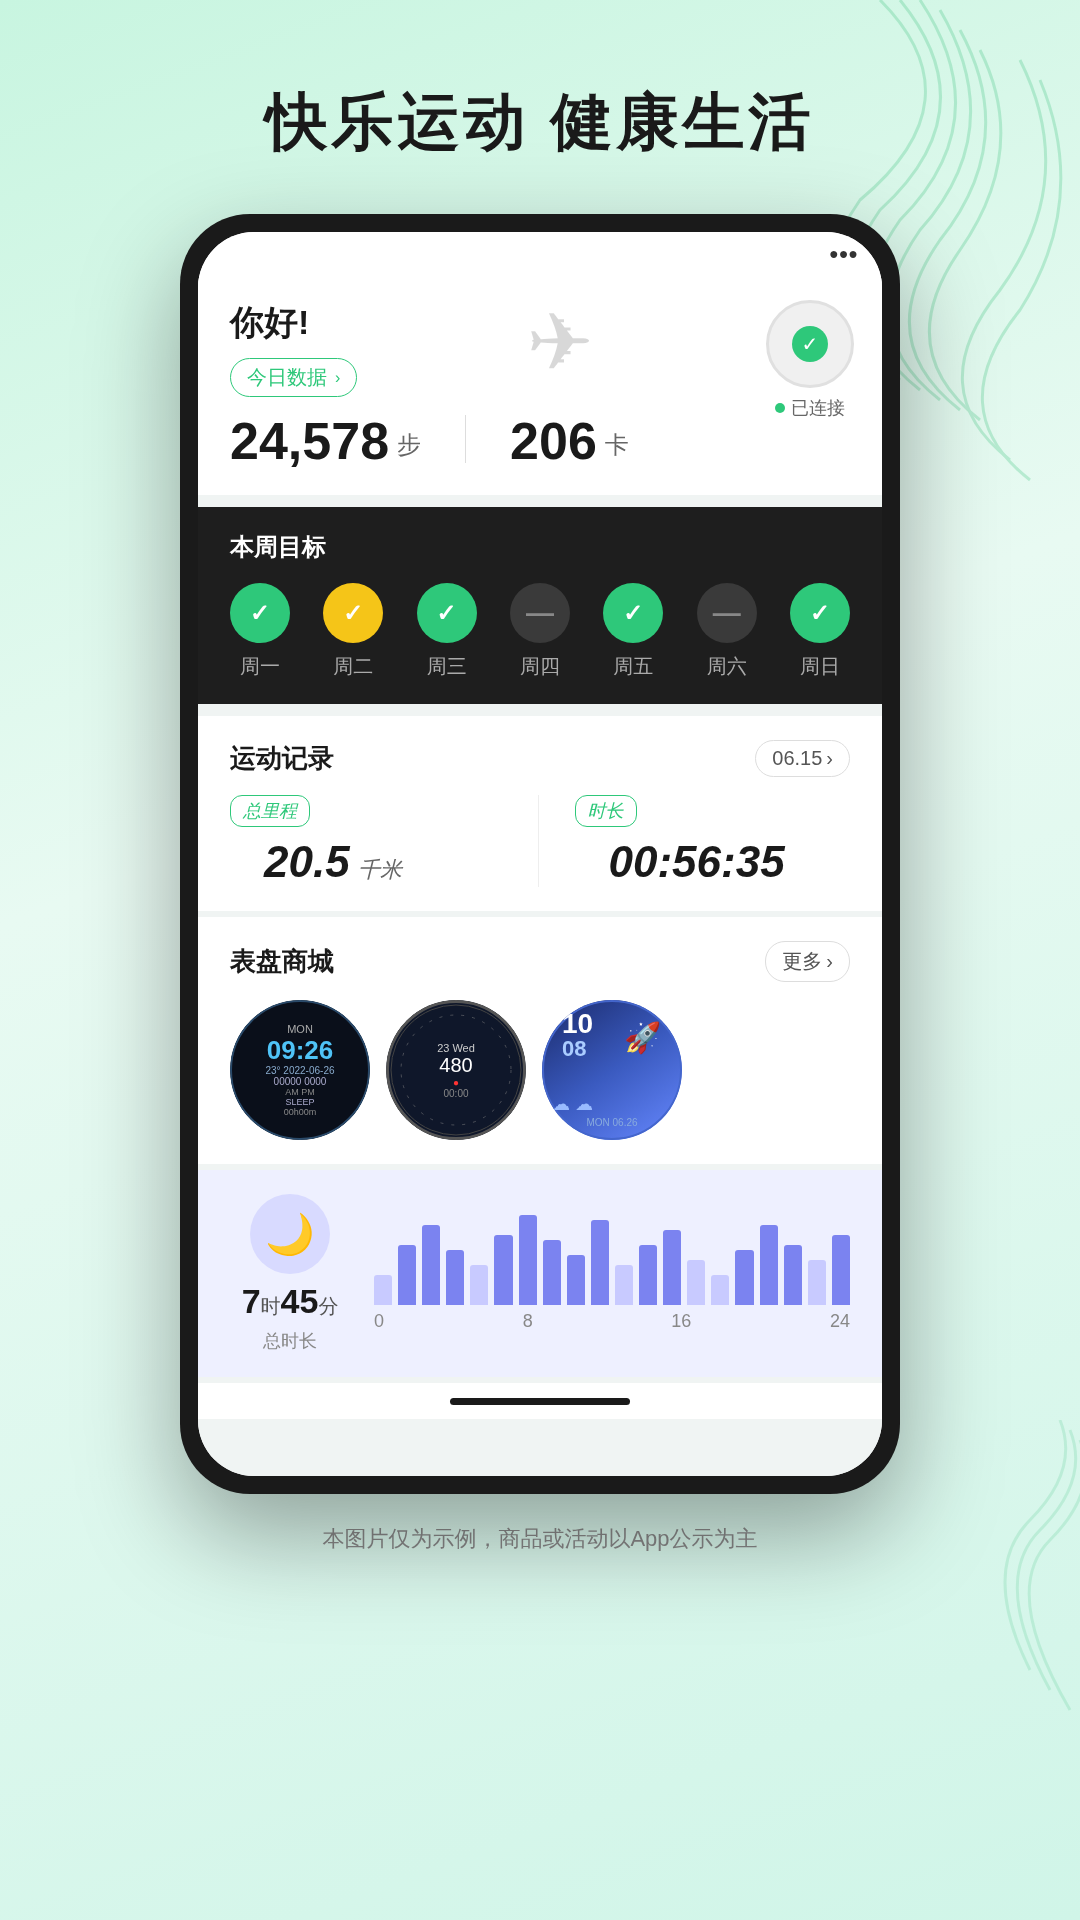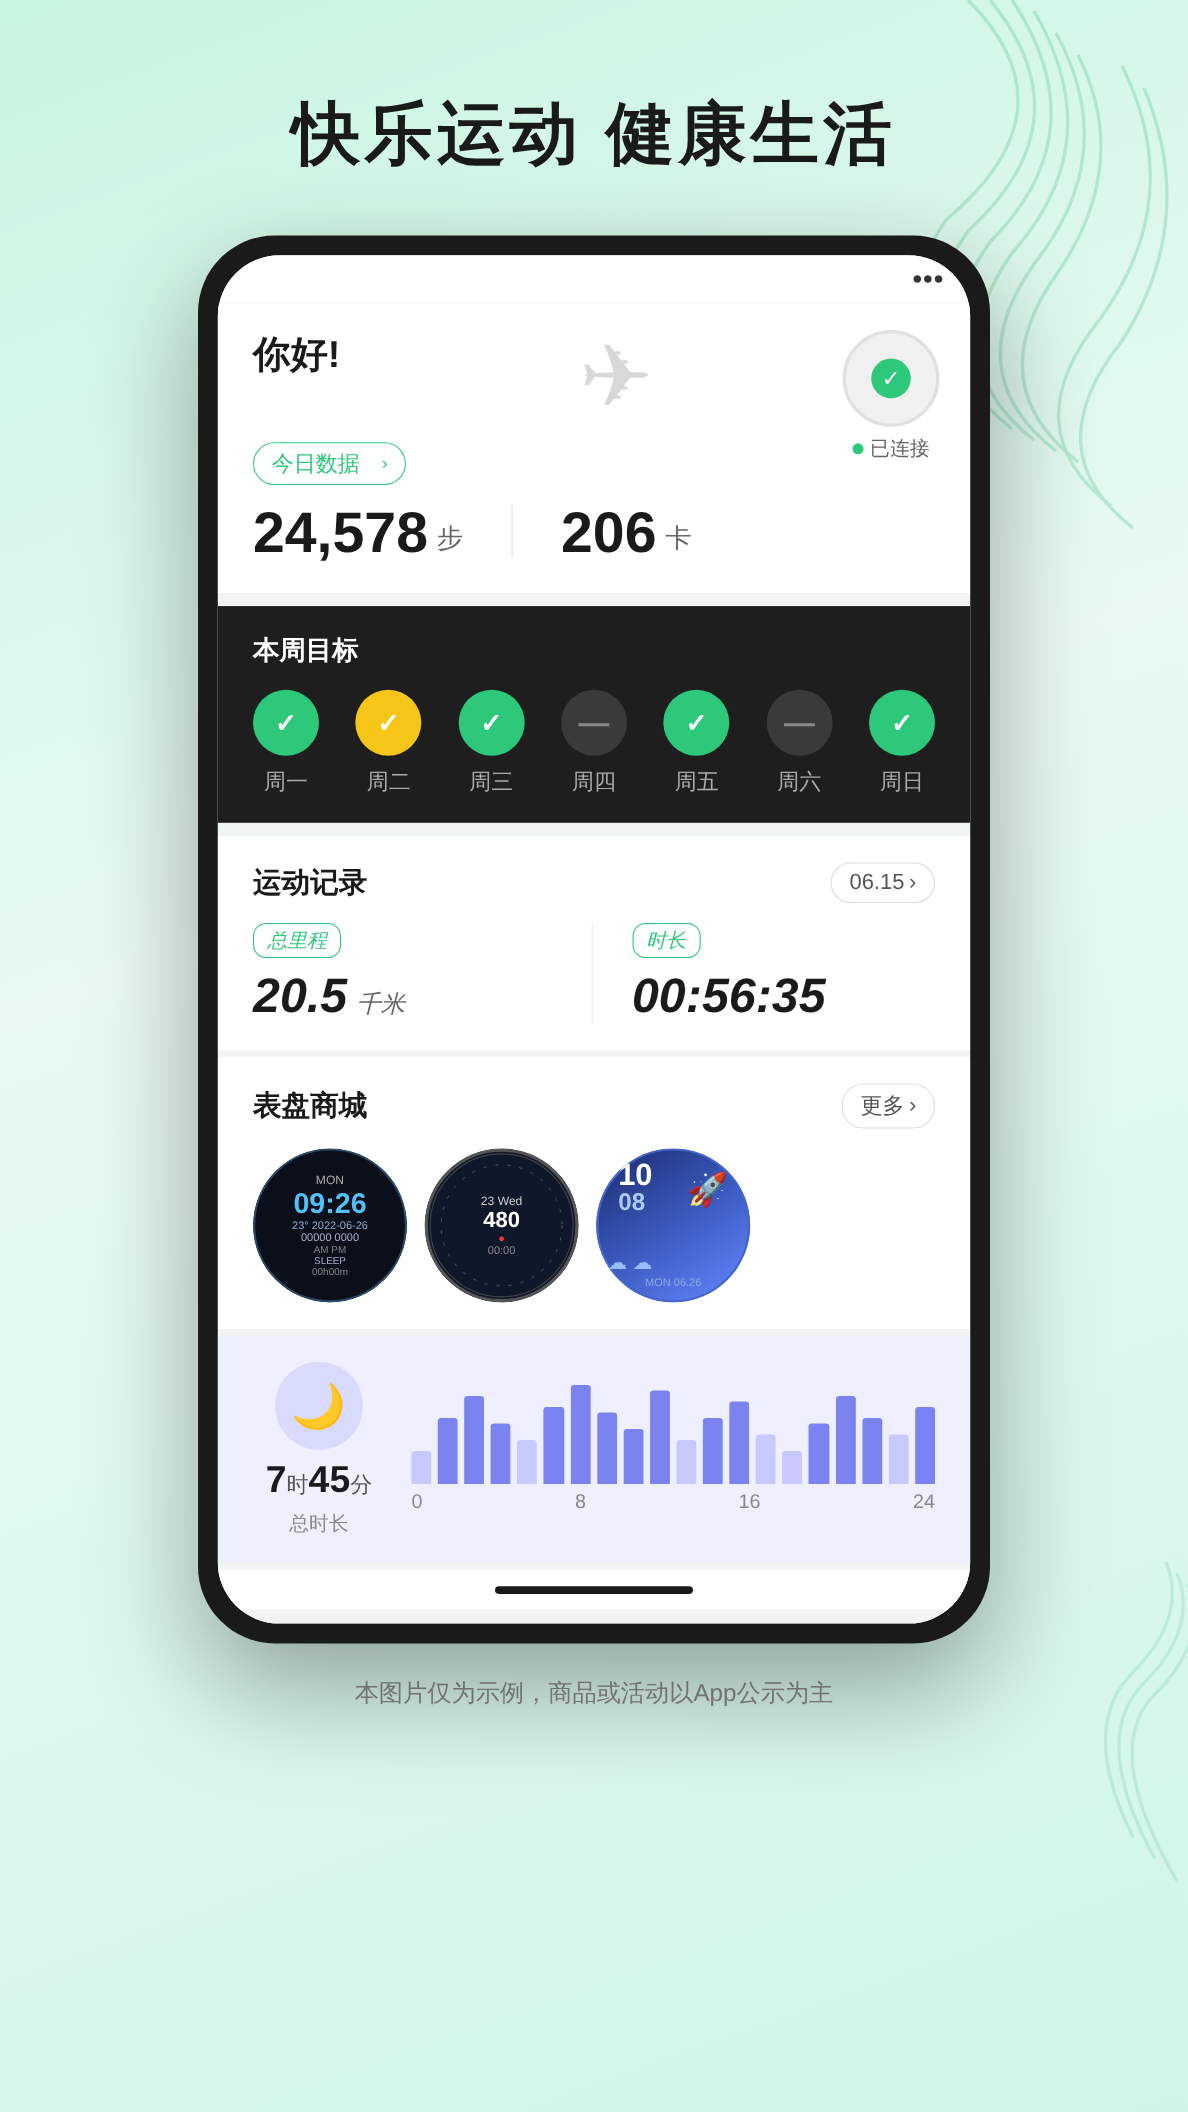--- a/index.html
+++ b/index.html
@@ -73,23 +73,22 @@
 
     .today-data-btn {
       display: inline-flex;
       align-items: center;
       background: transparent;
       border: 1.5px solid #2ec87a;
       border-radius: 20px;
       padding: 5px 16px;
       font-size: 20px;
       color: #2ec87a;
-      gap: 20px;
+      gap: 8px;
       margin-bottom: 18px;
-      margin-top: 44px;
     }
 
     .today-data-btn .chevron {
       font-size: 16px;
     }
 
     .stats-row {
       display: flex;
       align-items: flex-end;
       gap: 16px;
@@ -290,20 +289,21 @@
       padding: 3px 12px;
       font-size: 18px;
       color: #2ec87a;
       margin-bottom: 10px;
     }
 
     .ex-value {
       font-size: 44px;
       font-weight: 700;
       color: #1a1a1a;
+      margin-left: 34px;
     }
 
     .ex-unit {
       font-size: 22px;
       color: #666;
       margin-left: 4px;
     }
 
     
     .watch-store {
@@ -626,21 +626,21 @@
 
           <div class="watch-face">
             <div style="width:100%;height:100%;background:#0f172a;border-radius:50%;display:flex;flex-direction:column;align-items:center;justify-content:center;position:relative;">
               <div style="position:absolute;top:0;left:0;width:100%;height:100%;border-radius:50%;border:3px solid #555;"></div>
 
               <svg style="position:absolute;top:0;left:0;width:100%;height:100%;" viewBox="0 0 140 140">
                 <circle cx="70" cy="70" r="65" stroke="#444" stroke-width="1" fill="none"></circle>
                 <circle cx="70" cy="70" r="55" stroke="#888" stroke-width="0.5" fill="none" stroke-dasharray="3 8"></circle>
               </svg>
               <div style="color:#ccc;font-size:11px;">23 Wed</div>
-              <div style="color:#fff;font-size:20px;font-weight:700;text-align:right;">480</div>
+              <div style="color:#fff;font-size:20px;font-weight:400;text-align:right;">480</div>
               <div style="color:#ff3333;font-size:10px;">●</div>
               <div style="color:#888;font-size:10px;">00:00</div>
             </div>
           </div>
 
           <div class="watch-face" style="overflow:visible;">
             <div style="width:140px;height:140px;background:linear-gradient(145deg, #1a2a6a 0%, #3a5abf 50%, #6688ff 100%);border-radius:50%;display:flex;flex-direction:column;align-items:center;justify-content:center;position:relative;overflow:hidden;">
               <div style="position:absolute;top:0;left:0;width:100%;height:100%;border-radius:50%;border:2px solid #4466cc;"></div>
 
               <div style="position:absolute;right:20px;top:20px;font-size:30px;">🚀</div>

